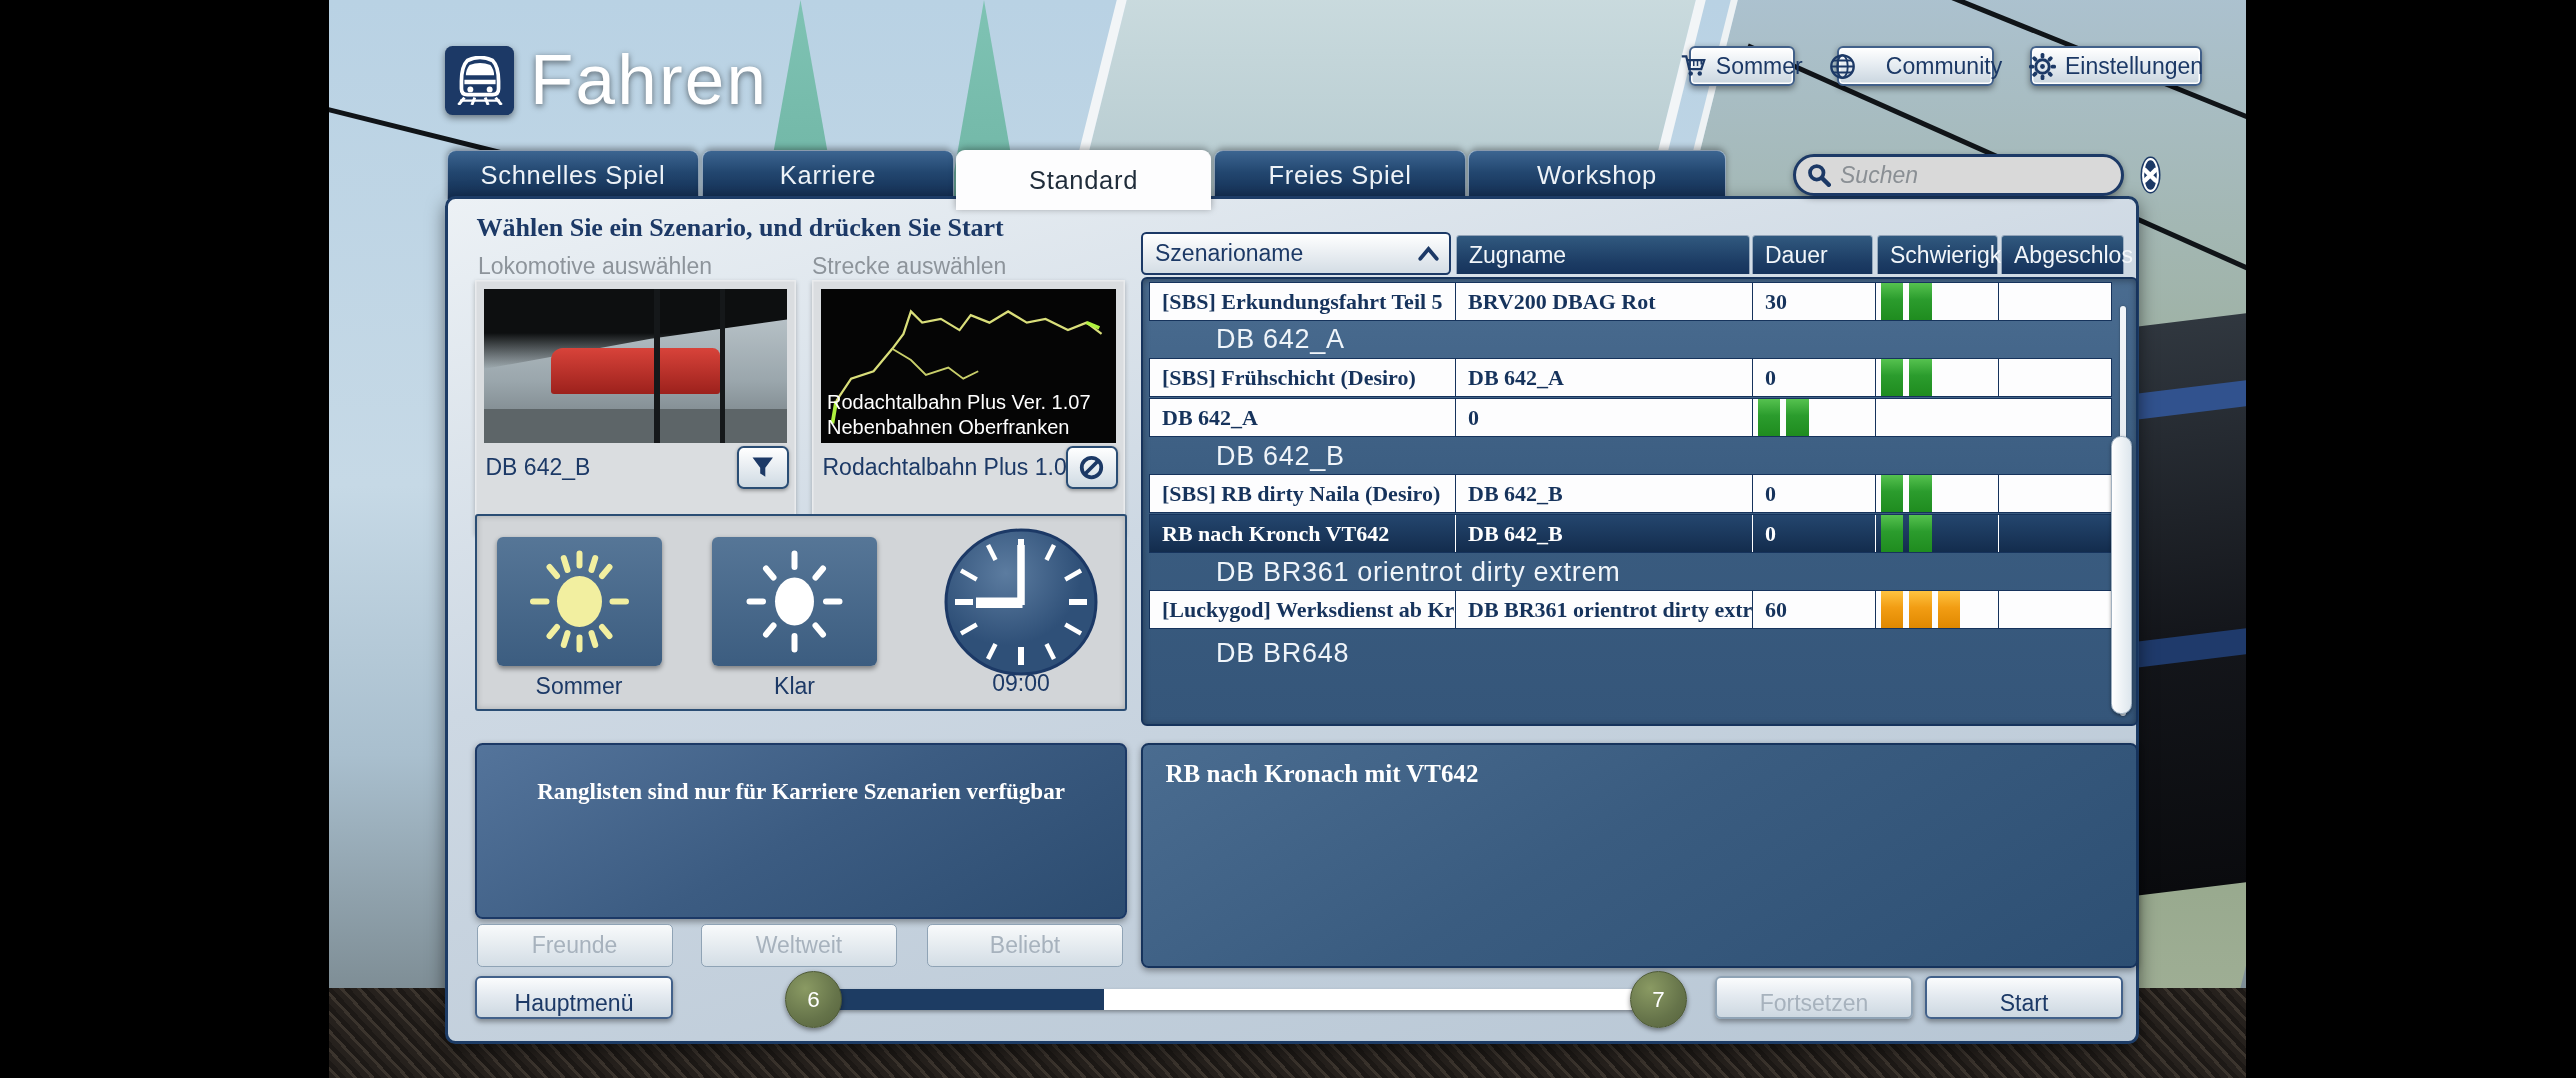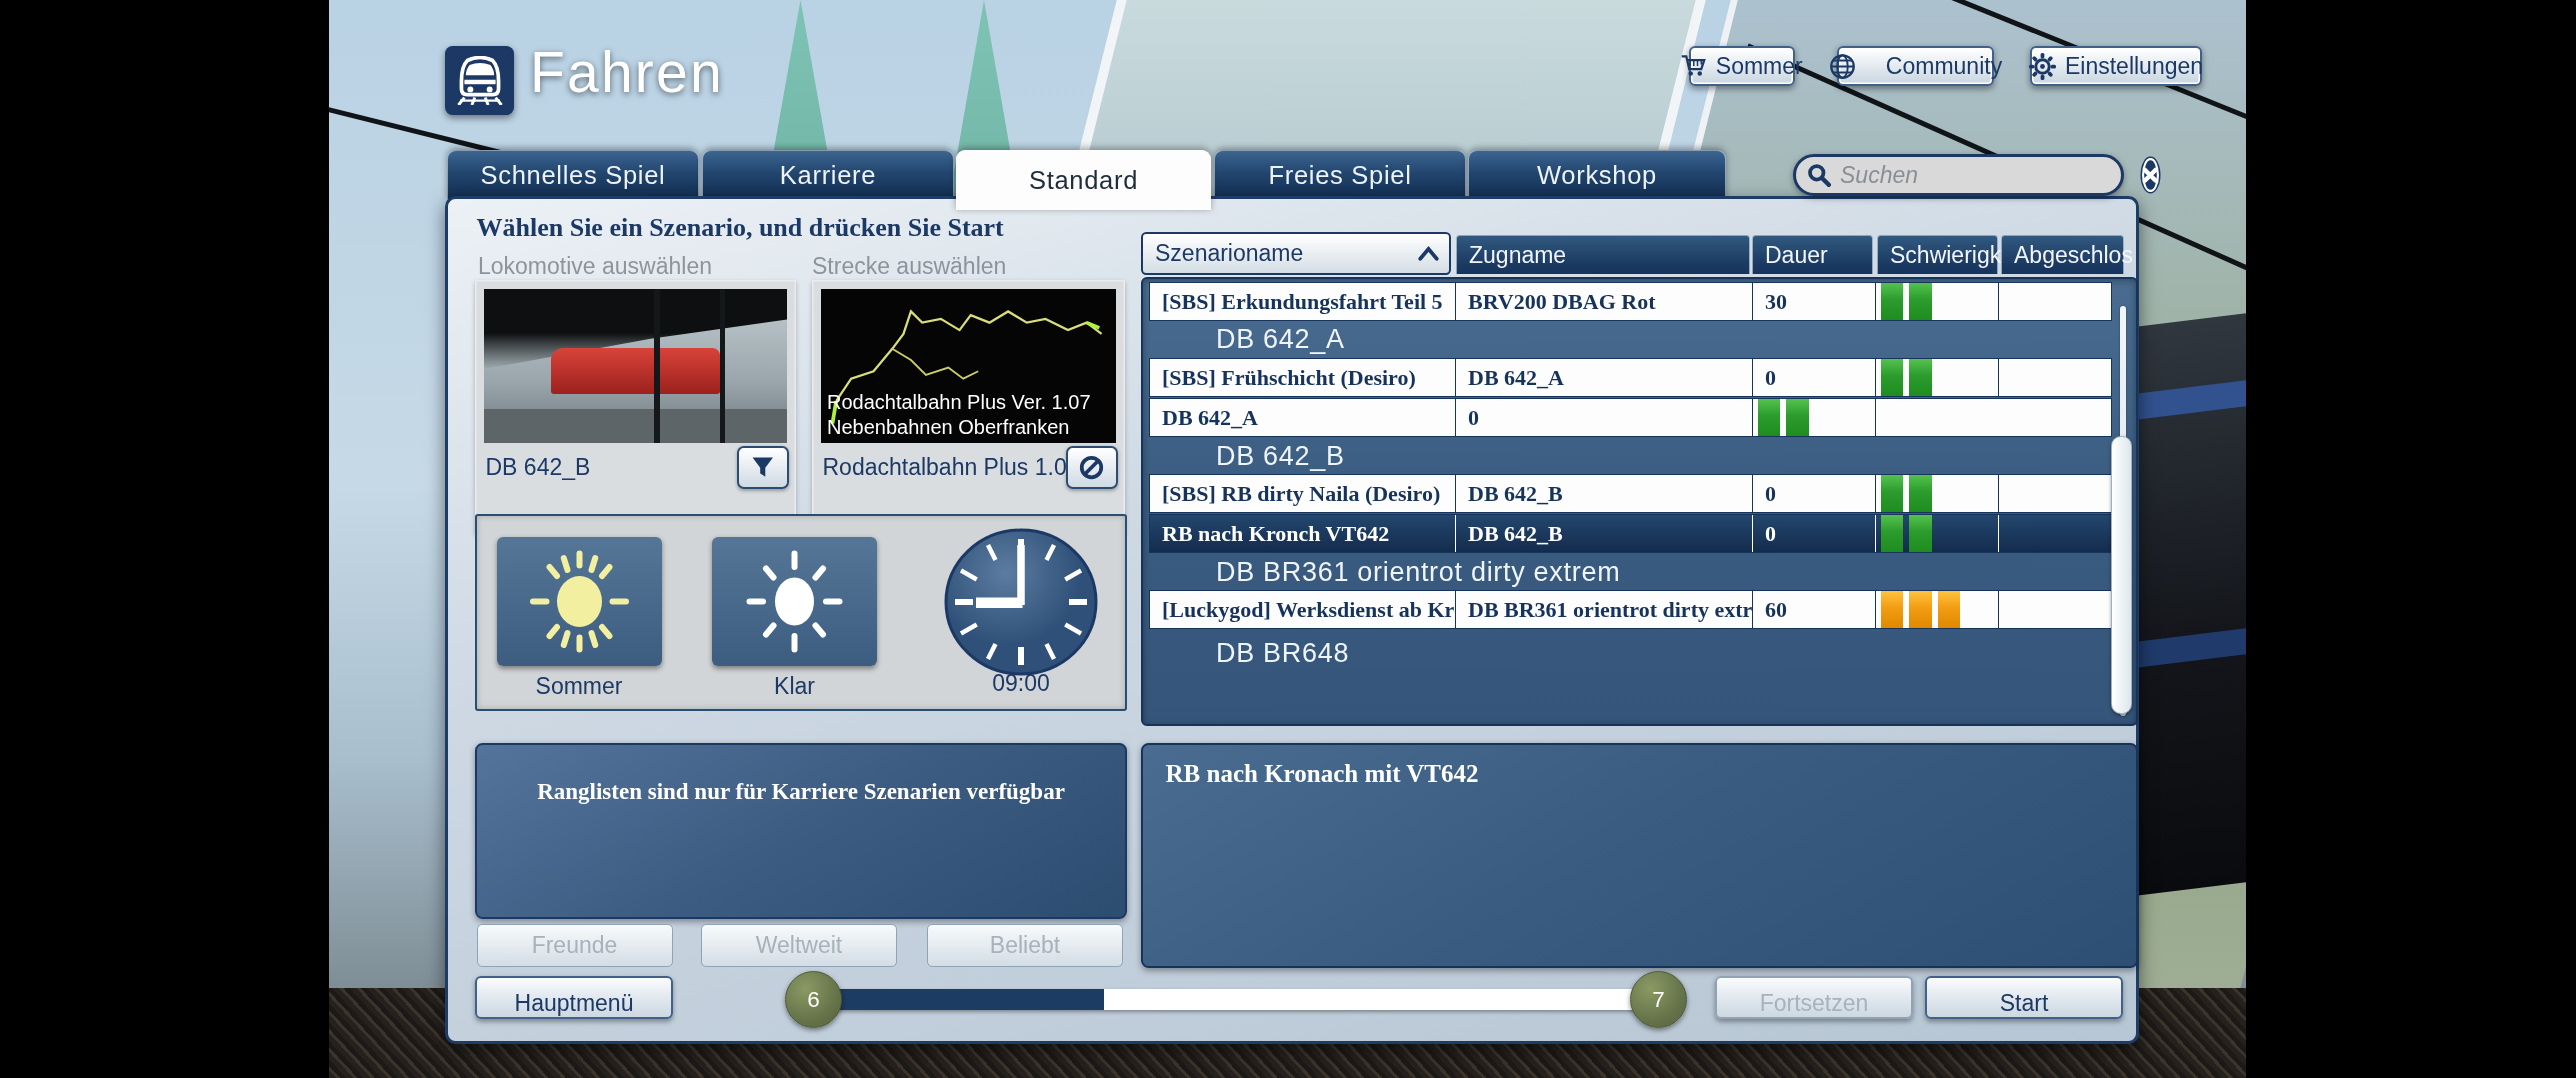--- a/index.html
+++ b/index.html
@@ -24,21 +24,21 @@
   .wire{position:absolute;background:#101418;height:4.5px;}
   .darktrain{position:absolute;background:linear-gradient(180deg,#30373f 0%,#14161b 55%,#0a0b0e 100%);
              transform:skewY(-7deg);}
   .darktrain .stripe{position:absolute;left:0;width:100%;height:25.5px;background:#31528e;}
   .gravel{position:absolute;left:0;bottom:0;width:100%;height:90px;
           background:repeating-linear-gradient(47deg,#26211d 0 5.2px,#3b342d 5.2px 8.2px,#1d1916 8.2px 12.7px);}
   
   .logo-tile{position:absolute;left:445px;top:46px;width:69px;height:69px;border-radius:7.5px;
              background:#1c3966;display:flex;align-items:center;justify-content:center;
              box-shadow:0 3px 7.5px rgba(0,0,0,.45);}
-  .page-title{position:absolute;left:530px;top:39px;color:#fff;font-size:57px;font-weight:400;
+  .page-title{position:absolute;left:530px;top:39px;color:#fff;font-size:71px;font-weight:400;
               letter-spacing:2.2px;text-shadow:0 2.2px 6px rgba(0,0,0,.55);}
   
   .top-btn{position:absolute;top:46px;height:40px;border-radius:6px;border:2.2px solid #42618a;
            background:linear-gradient(180deg,#ffffff 0%,#e7edf2 45%,#c9d5df 100%);
            box-shadow:0 2.2px 6px rgba(0,0,0,.4), inset 0 0 0 1.5px #fff;
            display:flex;align-items:center;justify-content:center;gap:9px;
            color:#1c3966;font-size:23px;box-sizing:border-box;}
   
   .tab{position:absolute;top:150px;height:49px;border-radius:9px 9px 0 0;
        border:1.5px solid rgba(235,242,248,.55);border-bottom:none;box-sizing:border-box;

